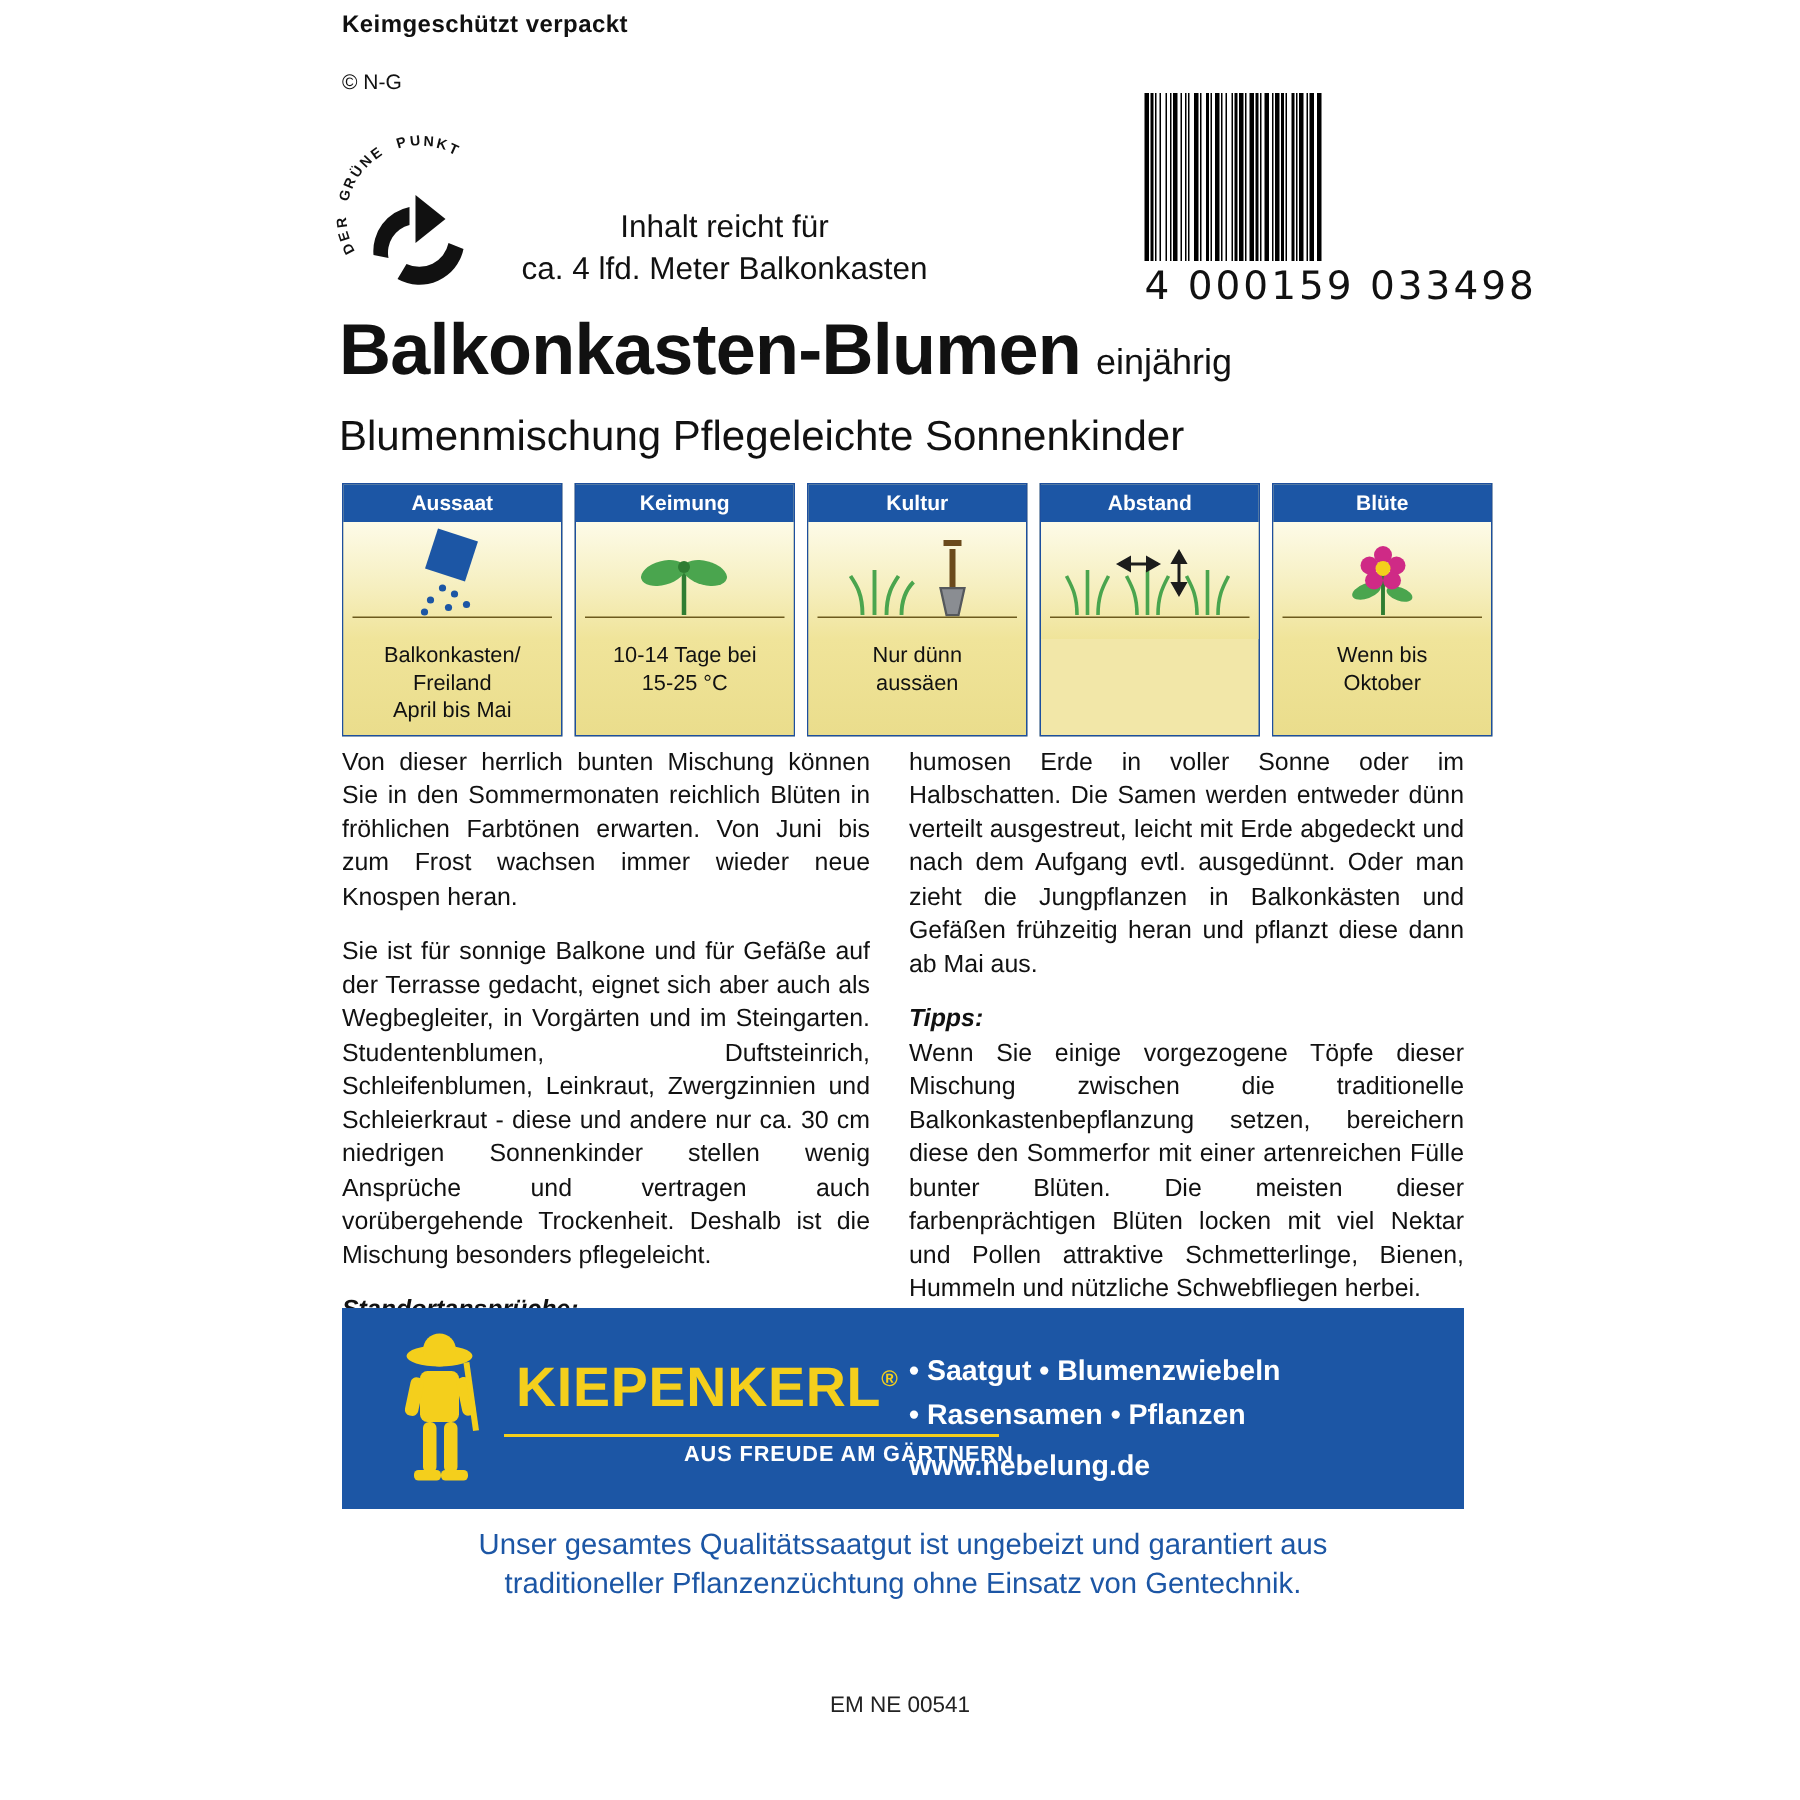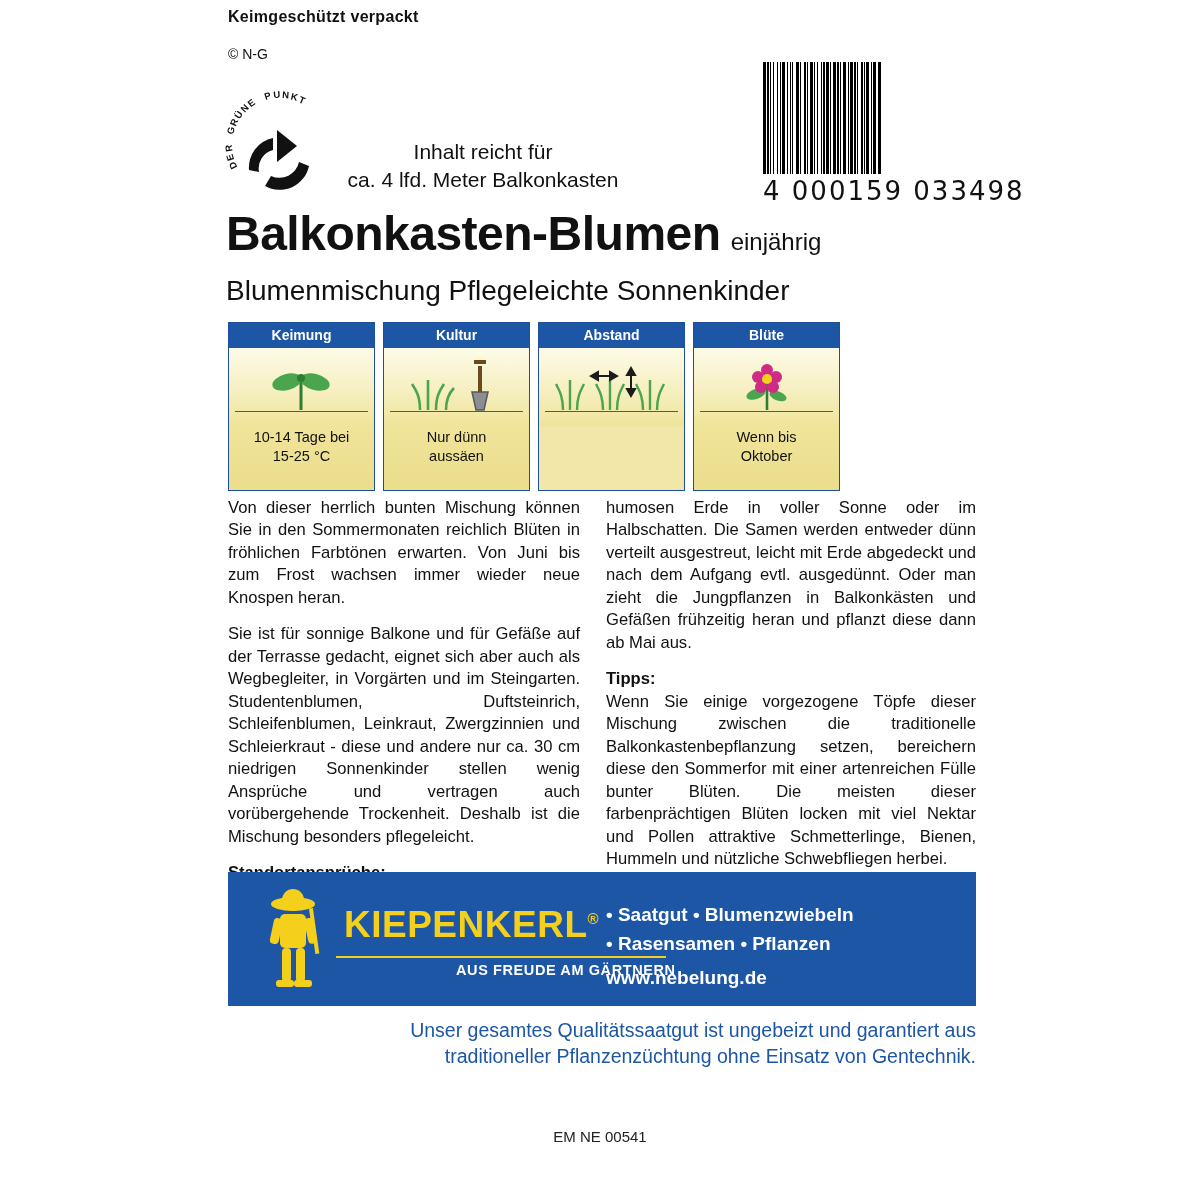--- a/index.html
+++ b/index.html
@@ -160,21 +160,21 @@
   .col {
     position: absolute;
     font-size: 16.6px;
     line-height: 1.355;
     text-align: justify;
   }
   .col p { margin: 0 0 14px 0; }
   .col p:last-child { margin-bottom: 7px; }
   .col-left { left: 228px; top: 497px; width: 352px; }
   .col-right { left: 606px; top: 497px; width: 370px; }
-  .lead { font-weight: bold; }
+  .lead { font-weight: bold; font-style: italic; }
 
   
   .brand-band {
     position: absolute;
     left: 228px; top: 872px;
     width: 748px; height: 134px;
     background: #1c56a5;
     color: #ffffff;
   }
   .brand-logo-text {
@@ -220,21 +220,21 @@
     position: absolute;
     left: 28px; top: 16px;
     width: 74px; height: 106px;
   }
 
   
   .quality {
     position: absolute;
     left: 228px; top: 1018px;
     width: 748px;
-    text-align: right;
+    text-align: center;
     color: #1c56a5;
     font-size: 19.5px;
     line-height: 1.32;
   }
   .code {
     position: absolute;
     left: 0; top: 1128px;
     width: 1200px;
     text-align: center;
     font-size: 15px;
@@ -357,20 +357,38 @@
     <div>ca. 4 lfd. Meter Balkonkasten</div>
   </div>
 
   <div class="title-main">
     <span>Balkonkasten-Blumen</span><span class="title-sub-inline">einjährig</span>
   </div>
   <div class="title-second">Blumenmischung Pflegeleichte Sonnenkinder</div>
 
   <div class="icon-row">
 
+    <div class="icon-box">
+      <div class="icon-box-head">Aussaat</div>
+      <div class="icon-box-art">
+        <svg width="145" height="78" viewBox="0 0 145 78">
+          <rect x="58" y="8" width="28" height="28" fill="#1c56a5" transform="rotate(18 72 22)"></rect>
+          <circle cx="66" cy="44" r="2.4" fill="#1c56a5"></circle>
+          <circle cx="74" cy="48" r="2.4" fill="#1c56a5"></circle>
+          <circle cx="58" cy="52" r="2.4" fill="#1c56a5"></circle>
+          <circle cx="70" cy="57" r="2.4" fill="#1c56a5"></circle>
+          <circle cx="82" cy="55" r="2.4" fill="#1c56a5"></circle>
+          <circle cx="54" cy="60" r="2.4" fill="#1c56a5"></circle>
+        </svg>
+        <div class="soil-line"></div>
+      </div>
+      <div class="icon-box-text" style="white-space:pre-line">Balkonkasten/
+Freiland
+April bis Mai</div>
+    </div>
 
     <div class="icon-box">
       <div class="icon-box-head">Keimung</div>
       <div class="icon-box-art">
         <svg width="145" height="78" viewBox="0 0 145 78">
           <path d="M72 62 L72 34" stroke="#2f7d32" stroke-width="3" fill="none"></path>
           <ellipse cx="58" cy="34" rx="15" ry="8" fill="#4aa54e" transform="rotate(-15 58 34)"></ellipse>
           <ellipse cx="86" cy="34" rx="15" ry="8" fill="#4aa54e" transform="rotate(15 86 34)"></ellipse>
           <circle cx="72" cy="30" r="4" fill="#2f7d32"></circle>
         </svg>

